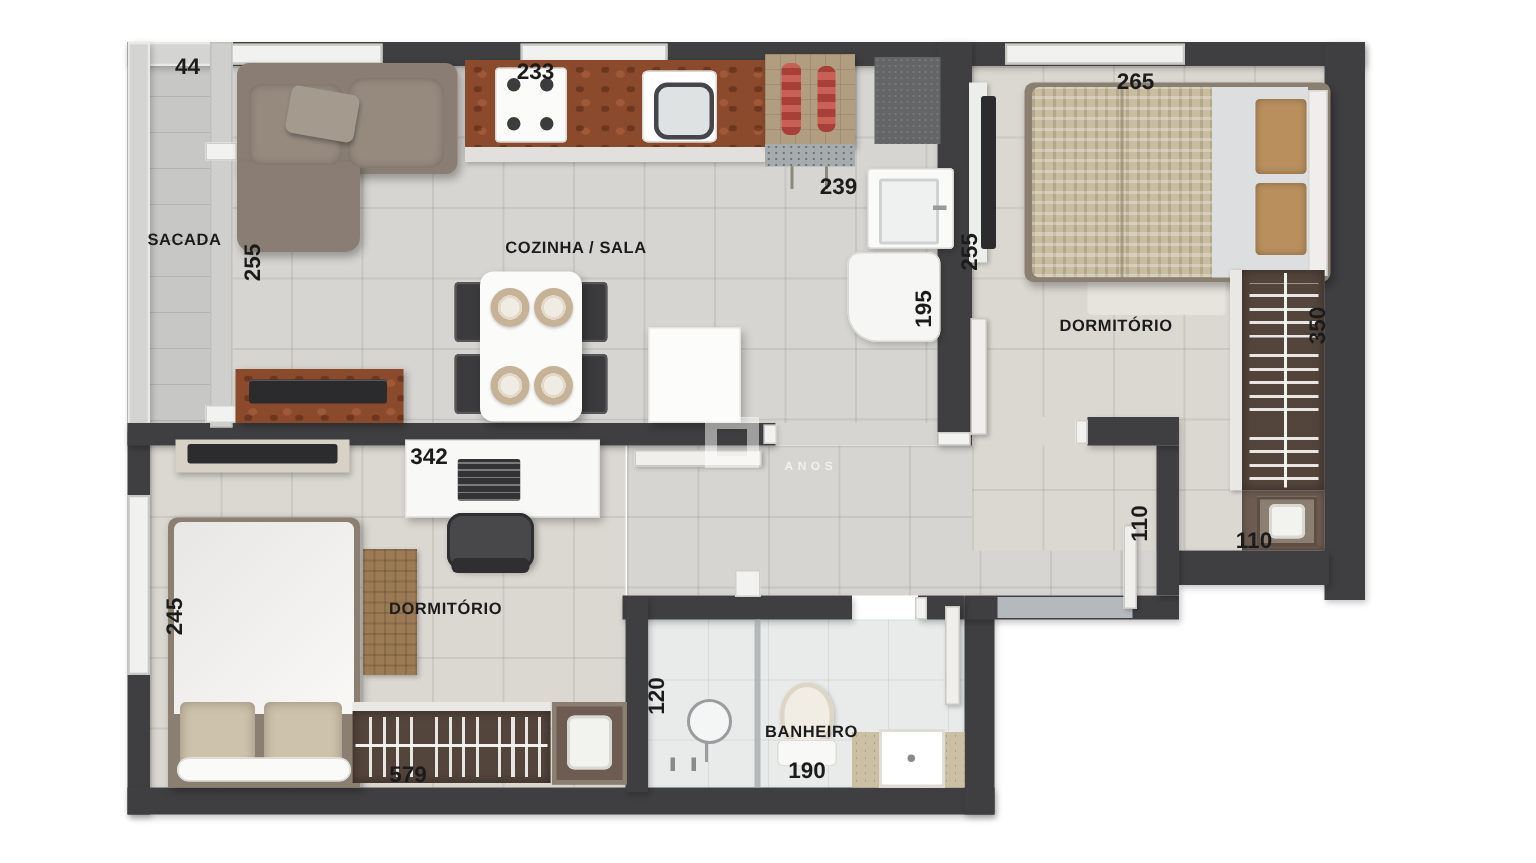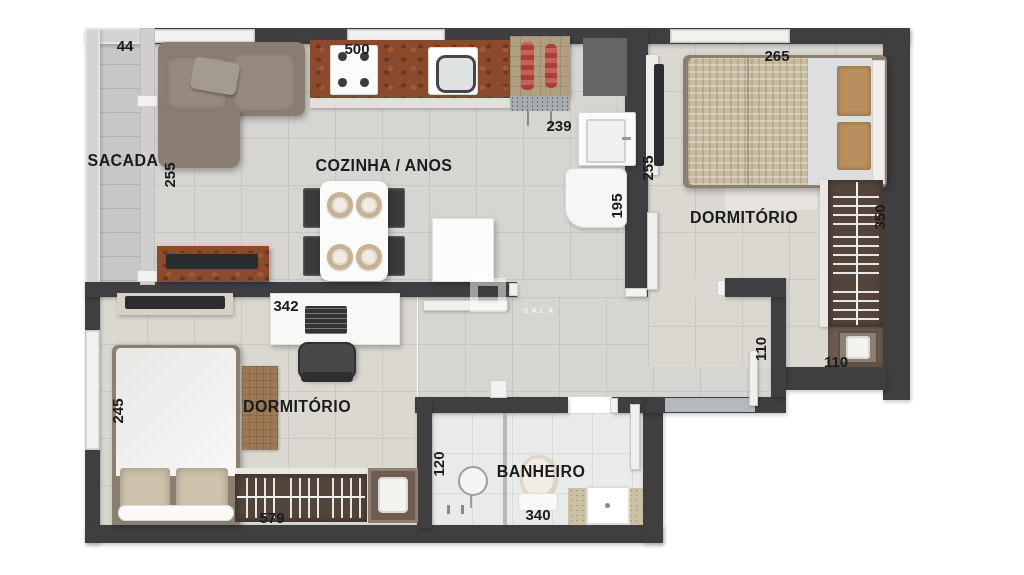--- a/index.html
+++ b/index.html
@@ -11,21 +11,21 @@
   .cap{position:absolute;background:#f2f2f0;box-shadow:inset 0 0 0 1px #cfd0cc;}
   .rail{position:absolute;background:#d4d5d3;box-shadow:inset 0 0 0 1.5px #e9eae8;}
   .floor{position:absolute;
          background-image:linear-gradient(rgba(0,0,0,.07) 1px,transparent 1px),
                           linear-gradient(90deg,rgba(0,0,0,.07) 1px,transparent 1px);
          background-size:47px 47px;}
   .lab,.vlab{position:absolute;color:#1b1b1b;font-weight:600;white-space:nowrap;
              transform:translate(-50%,-50%);line-height:1;}
   .vlab{transform:translate(-50%,-50%) rotate(-90deg);}
   .dim{font-size:15px;}
-  .room{font-size:16px;letter-spacing:.4px;}
+  .room{font-size:11px;letter-spacing:.4px;}
   .furn{position:absolute;}
   .granite{background-color:#8c4a2d;
            background-image:radial-gradient(rgba(55,22,8,.38) 22%,transparent 23%),
                             radial-gradient(rgba(205,125,82,.30) 18%,transparent 19%);
            background-size:17px 13px,23px 19px;}
   .dkwood{background-color:#54453c;}
   .hangers-h{background-image:repeating-linear-gradient(0deg,#f4f4f2 0 2px,transparent 2px 9px);opacity:.92;}
   .hangers-v{background-image:repeating-linear-gradient(90deg,#f4f4f2 0 2px,transparent 2px 9px);opacity:.92;}
   .leaf{position:absolute;background:#f0efec;box-shadow:inset 0 0 0 1px #c9c8c4,1px 1px 3px rgba(0,0,0,.25);}
   .plate{position:absolute;width:26px;height:26px;border-radius:50%;
@@ -196,36 +196,36 @@
   <div class="furn" style="left:568px;top:488px;width:75px;height:37px;background:#cbc0a4;
               background-image:radial-gradient(rgba(90,70,40,.30) 16%,transparent 17%);background-size:6px 5px;"></div>
   <div class="furn" style="left:586px;top:486px;width:44px;height:39px;background:#ffffff;box-shadow:inset 0 0 0 2px #dddcd6;"></div>
   <div class="furn" style="left:605px;top:503px;width:5px;height:5px;border-radius:50%;background:#8a8a8c;"></div>
   <div class="leaf" style="left:630px;top:404px;width:10px;height:66px;"></div>
 
   <div class="furn" style="left:665px;top:398px;width:90px;height:14px;background:#b4b9bd;"></div>
   <div class="leaf" style="left:749px;top:350px;width:9px;height:56px;"></div>
 
   <div class="wm" style="left:470px;top:278px;width:20px;height:18px;border:8px solid rgba(255,255,255,.5);"></div>
-  <div class="wm" style="left:523px;top:306px;font-size:8px;letter-spacing:3px;color:rgba(255,255,255,.65);">SALA</div>
+  <div class="wm" style="left:523px;top:306px;font-size:8px;letter-spacing:3px;color:rgba(255,255,255,.65);">ANOS</div>
 
   <div class="lab dim" style="left:125px;top:45px;">44</div>
   <div class="lab room" style="left:123px;top:161px;">SACADA</div>
   <div class="vlab dim" style="left:169px;top:175px;">255</div>
-  <div class="lab dim" style="left:357px;top:48px;">500</div>
-  <div class="lab room" style="left:384px;top:166px;">COZINHA / ANOS</div>
+  <div class="lab dim" style="left:357px;top:48px;">233</div>
+  <div class="lab room" style="left:384px;top:166px;">COZINHA / SALA</div>
   <div class="lab dim" style="left:559px;top:125px;">239</div>
   <div class="vlab dim" style="left:616px;top:206px;">195</div>
   <div class="vlab dim" style="left:647px;top:168px;">255</div>
-  <div class="lab dim" style="left:757px;top:55px;margin-left:20px;">265</div>
+  <div class="lab dim" style="left:757px;top:55px;">265</div>
   <div class="lab room" style="left:744px;top:218px;">DORMITÓRIO</div>
   <div class="vlab dim" style="left:879px;top:217px;">350</div>
   <div class="lab dim" style="left:836px;top:361px;">110</div>
   <div class="vlab dim" style="left:760px;top:349px;">110</div>
   <div class="lab dim" style="left:286px;top:305px;">342</div>
   <div class="lab room" style="left:297px;top:407px;">DORMITÓRIO</div>
   <div class="vlab dim" style="left:117px;top:411px;">245</div>
   <div class="lab dim" style="left:272px;top:517px;">579</div>
   <div class="vlab dim" style="left:438px;top:464px;">120</div>
-  <div class="lab room" style="left:541px;top:472px;">BANHEIRO</div>
-  <div class="lab dim" style="left:538px;top:514px;">340</div>
+  <div class="lab room" style="left:541px;top:489px;">BANHEIRO</div>
+  <div class="lab dim" style="left:538px;top:514px;">190</div>
 
 </div>
 
 </body></html>

